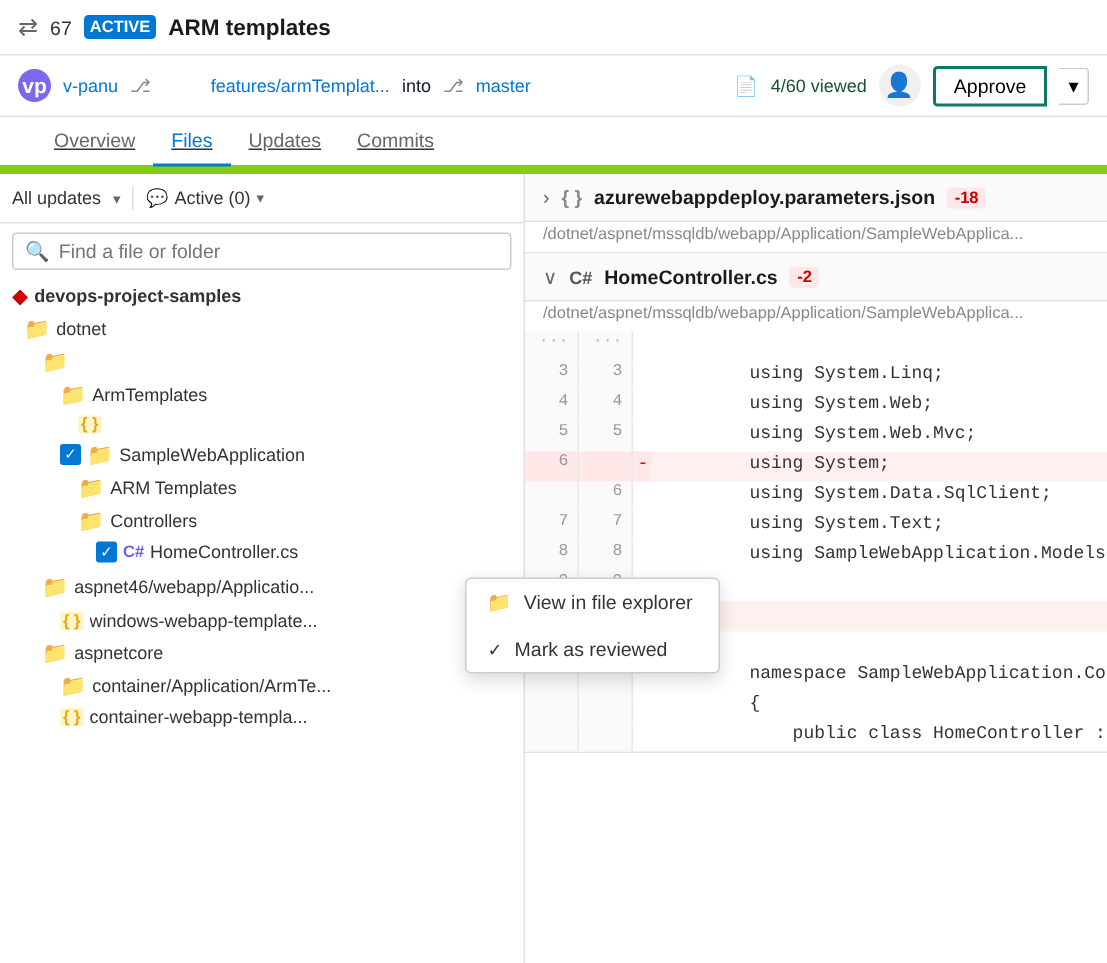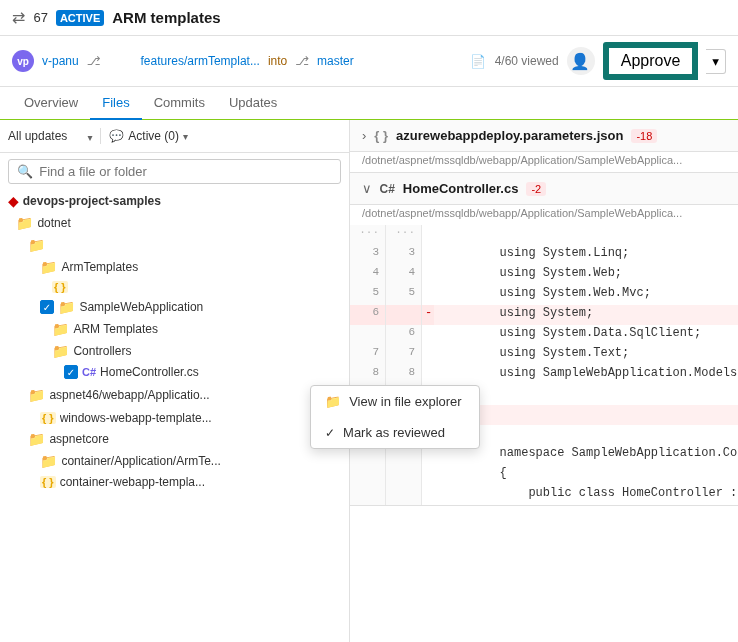--- a/index.html
+++ b/index.html
@@ -4,43 +4,43 @@
   <style>
     * { box-sizing: border-box; margin: 0; padding: 0; }
     body { font-family: -apple-system, BlinkMacSystemFont, 'Segoe UI', sans-serif; font-size: 13px; color: #333; background: #fff; width: 738px; height: 642px; overflow: hidden; }
 
     
     .top-bar { display: flex; align-items: center; padding: 8px 12px; border-bottom: 1px solid #e0e0e0; gap: 8px; }
     .active-badge { background: #0078d4; color: #fff; font-size: 11px; font-weight: 600; padding: 2px 4px; border-radius: 3px; text-transform: uppercase; }
     .pr-title { font-size: 15px; font-weight: 600; color: #1a1a1a; }
 
     .author-bar { display: flex; align-items: center; padding: 6px 12px; border-bottom: 1px solid #e0e0e0; gap: 8px; font-size: 12px; color: #666; }
-    .avatar { width: 22px; height: 22px; border-radius: 50%; background: #7b68ee; color: white; display: flex; align-items: center; justify-content: center; font-size: 10px; font-weight: 600; }
+    .avatar { width: 22px; height: 22px; border-radius: 50%; background: #7b68ee; color: white; display: flex; align-items: center; justify-content: center; font-size: 14px; font-weight: 600; }
     .author-name { color: #0078d4; font-weight: 500; }
     .branch-name { color: #0078d4; margin-left: 32px; }
-    .into-text { color: #a16207; }
+    .into-text { color: #0f172a; }
     .merge-branch { color: #0078d4; }
     .spacer { flex: 1; }
-    .viewed-count { color: #737373; font-size: 12px; display: flex; align-items: center; gap: 4px; }
+    .viewed-count { color: #14532d; font-size: 12px; display: flex; align-items: center; gap: 4px; }
     .person-icon { width: 28px; height: 28px; border-radius: 50%; background: #f0f0f0; display: flex; align-items: center; justify-content: center; color: #666; font-size: 16px; }
-    .approve-btn { border: 6px solid #0f766e; background: #fff; padding: 4px 12px; border-radius: 3px 0 0 3px; cursor: pointer; font-size: 16px; font-weight: 500; }
+    .approve-btn { border: 2px solid #0f766e; background: #fff; padding: 4px 12px; border-radius: 3px 0 0 3px; cursor: pointer; font-size: 13px; font-weight: 500; }
     .approve-chevron { border: 1px solid #ccc; border-left: none; background: #fff; padding: 4px 6px; border-radius: 0 3px 3px 0; cursor: pointer; }
 
     
-    .nav-tabs { display: flex; border-bottom: 1px solid #84cc16; padding: 0 12px; gap: 0; }
+    .nav-tabs { display: flex; border-bottom: 6px solid #84cc16; padding: 0 24px; gap: 0; text-decoration: underline; }
     .tab { padding: 8px 12px; cursor: pointer; font-size: 13px; color: #666; border-bottom: 2px solid transparent; margin-bottom: -1px; }
     .tab.active { color: #0078d4; border-bottom: 2px solid #0078d4; font-weight: 500; }
 
     
     .main-layout { display: flex; height: calc(642px - 115px); }
 
     
     .left-panel { width: 350px; border-right: 1px solid #e0e0e0; display: flex; flex-direction: column; overflow: hidden; }
     .filter-bar { display: flex; align-items: center; padding: 8px; border-bottom: 1px solid #e0e0e0; gap: 8px; }
-    .filter-dropdown { display: flex; align-items: flex-end; gap: 20px; font-size: 12px; cursor: pointer; color: #333; }
+    .filter-dropdown { display: flex; align-items: flex-end; gap: 8px; font-size: 12px; cursor: pointer; color: #333; }
     .filter-chevron { font-size: 10px; color: #666; }
     .divider-v { width: 1px; height: 16px; background: #ddd; }
     .comment-filter { display: flex; align-items: center; gap: 4px; font-size: 12px; cursor: pointer; color: #333; }
 
     .search-box { display: flex; align-items: center; margin: 6px 8px; border: 1px solid #ccc; border-radius: 3px; padding: 4px 8px; gap: 6px; background: #fff; }
     .search-icon { color: #666; font-size: 13px; }
     .search-input { border: none; outline: none; font-size: 13px; color: #333; width: 100%; background: transparent; }
 
     .file-tree { flex: 1; overflow-y: auto; font-size: 12px; }
     .tree-item { display: flex; align-items: center; padding: 3px 8px; cursor: pointer; gap: 4px; }
@@ -62,21 +62,21 @@
     .context-menu-item { display: flex; align-items: center; gap: 8px; padding: 8px 14px; cursor: pointer; font-size: 13px; color: #333; }
     .check-icon { font-size: 12px; color: #333; }
     .menu-icon { font-size: 13px; color: #666; }
 
     
     .right-panel { flex: 1; overflow-y: auto; background: #fff; }
     .file-section { border-bottom: 1px solid #e0e0e0; }
     .file-header { display: flex; align-items: center; padding: 8px 12px; gap: 8px; font-size: 13px; background: #fafafa; border-bottom: 1px solid #e0e0e0; }
     .collapse-icon { color: #666; cursor: pointer; }
     .file-header-name { font-weight: 600; color: #1a1a1a; }
-    .diff-badge-red { background: #fde7e9; color: #c00; font-size: 11px; font-weight: 400; padding: 1px 5px; border-radius: 3px; }
+    .diff-badge-red { background: #fde7e9; color: #c00; font-size: 11px; font-weight: 700; padding: 1px 5px; border-radius: 3px; }
     .file-path { font-size: 11px; color: #888; padding: 2px 12px 6px; }
     .lang-badge { font-size: 12px; font-weight: 600; color: #555; }
 
     
     .code-section { font-family: 'Courier New', monospace; font-size: 12px; }
     .code-row { display: flex; align-items: stretch; min-height: 20px; }
     .line-num { width: 36px; text-align: right; padding: 1px 6px; color: #999; background: #fafafa; border-right: 1px solid #e8e8e8; font-size: 11px; flex-shrink: 0; user-select: none; }
     .code-content { padding: 1px 8px; flex: 1; white-space: pre; }
     .code-row.removed { background: #fff0f0; }
     .code-row.removed .line-num { background: #ffe8e8; }
@@ -105,22 +105,22 @@
   <span style="font-size:13px;">📄</span>
   <span class="viewed-count">4/60 viewed</span>
   <div class="person-icon">👤</div>
   <button class="approve-btn">Approve</button>
   <button class="approve-chevron">▾</button>
 </div>
 
 <div class="nav-tabs">
   <div class="tab">Overview</div>
   <div class="tab active">Files</div>
+  <div class="tab">Updates</div>
   <div class="tab">Commits</div>
-  <div class="tab">Updates</div>
 </div>
 
 <div class="main-layout">
 
   <div class="left-panel">
 
     <div class="filter-bar">
       <div class="filter-dropdown">
         <span>All updates</span>
         <span class="filter-chevron">▾</span>

